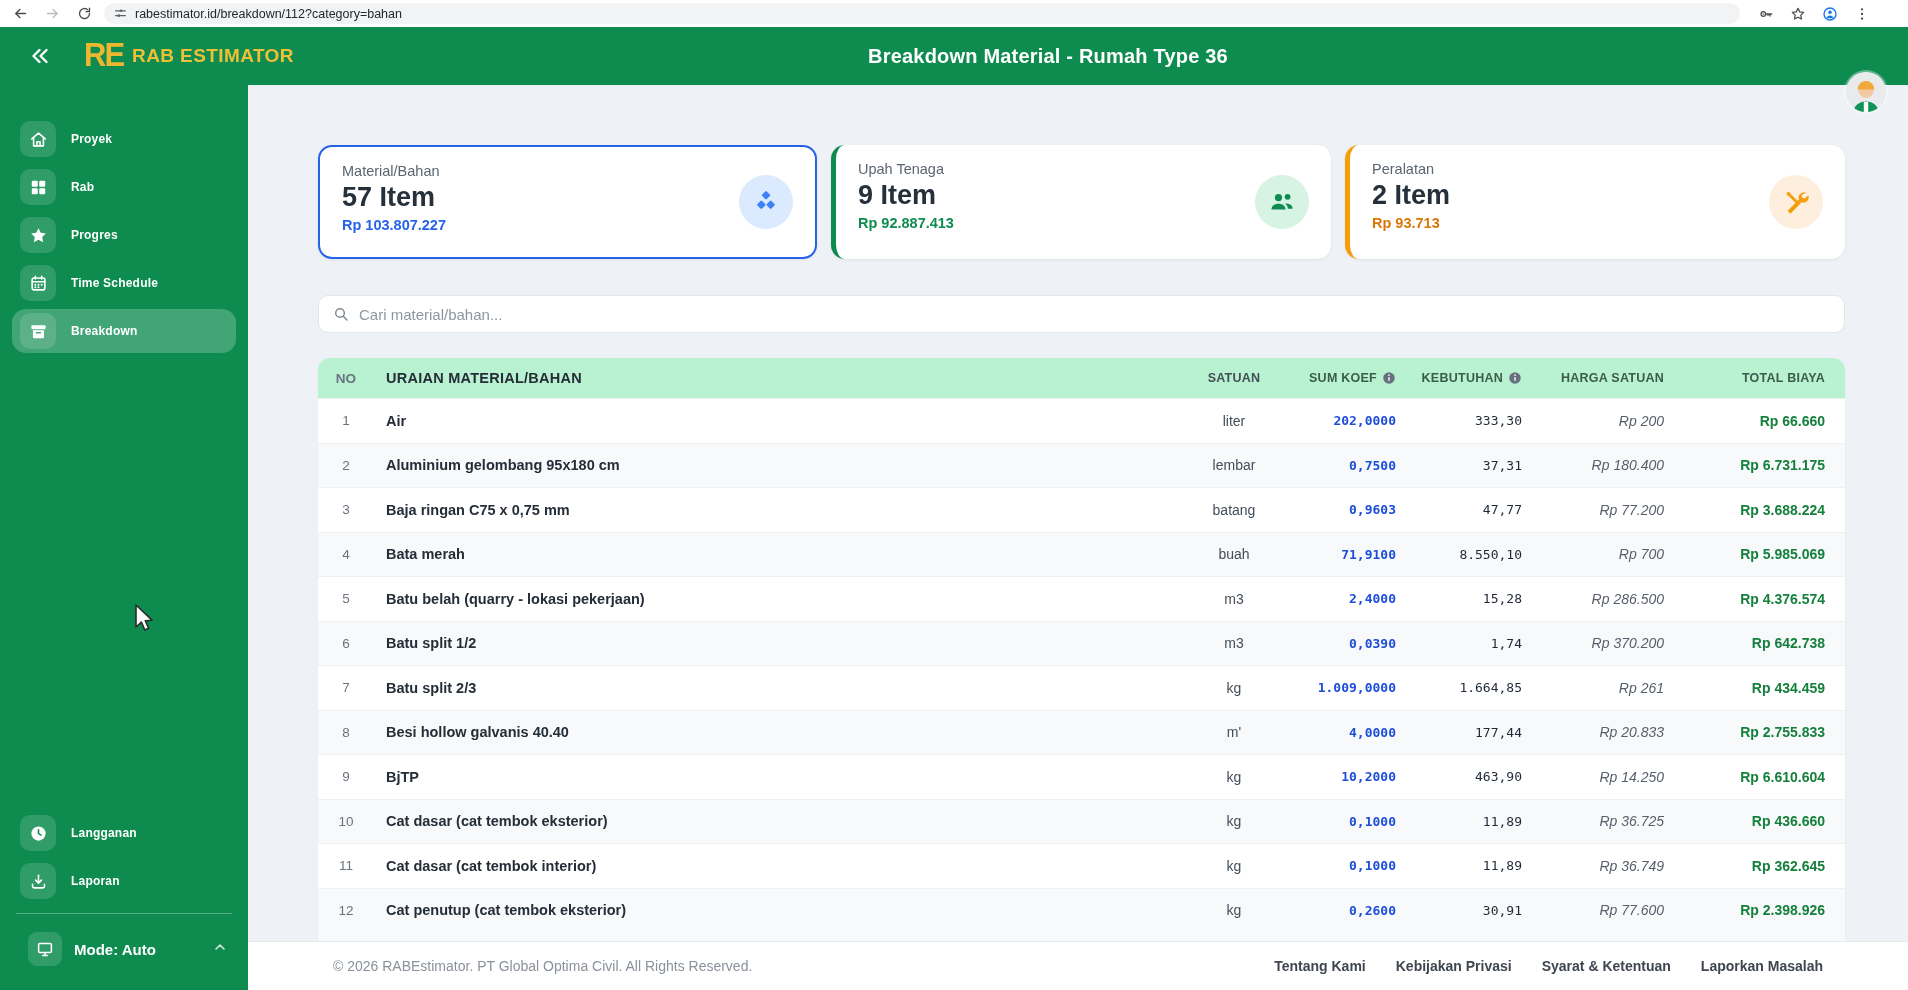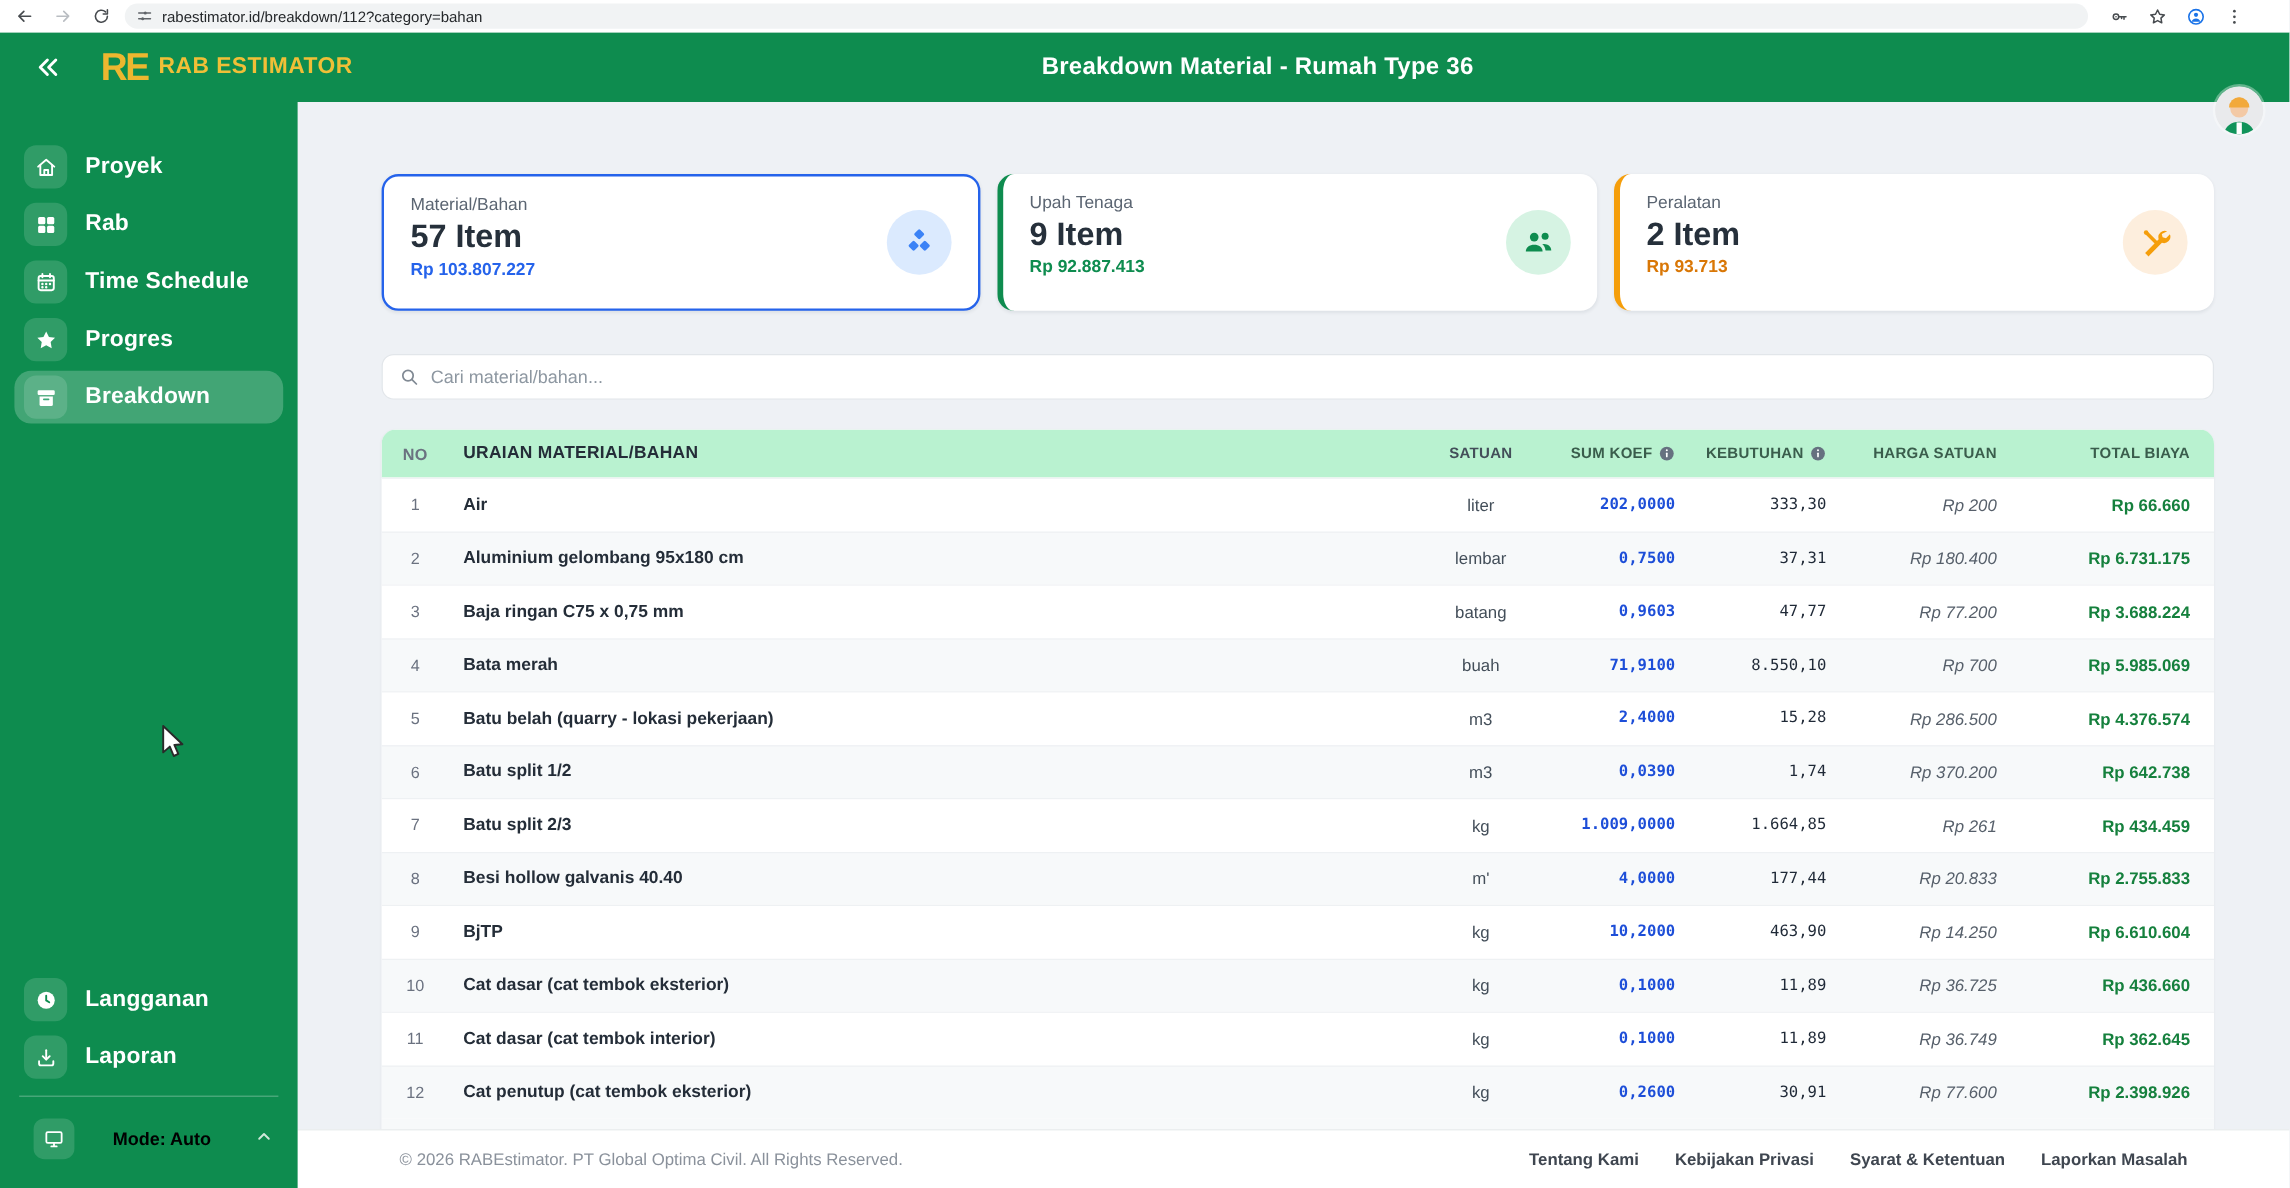--- a/index.html
+++ b/index.html
@@ -42,25 +42,25 @@
 
   
   .sidebar { position:absolute; top:85px; left:0; bottom:0; width:248px; background:#0e8c4f;
              display:flex; flex-direction:column; padding:32px 12px 18px; z-index:10; }
   .nav-item { display:flex; align-items:center; gap:15px; height:44px; margin-bottom:4px;
               padding:0 8px; border-radius:14px; color:#fff; cursor:default; }
   .nav-item.active { background:rgba(255,255,255,.22); }
   .nav-chip { width:36px; height:36px; border-radius:10px; background:rgba(255,255,255,.14);
               display:flex; align-items:center; justify-content:center; flex:0 0 auto; }
   .nav-chip svg { width:19px; height:19px; color:#fff; }
-  .nav-label { font-size:19px; font-weight:700; letter-spacing:.2px; }
+  .nav-label { font-size:12px; font-weight:700; letter-spacing:.2px; }
   .sidebar-bottom { margin-top:auto; }
   .side-divider { height:1px; background:rgba(255,255,255,.3); margin:10px 4px 12px; }
-  .mode-row { display:flex; align-items:center; gap:32px; height:46px; padding:0 8px 0 16px;
-              border-radius:14px; color:#000000; }
+  .mode-row { display:flex; align-items:center; gap:12px; height:46px; padding:0 8px 0 16px;
+              border-radius:14px; color:#ffffff; }
   .mode-chip { width:34px; height:34px; border-radius:9px; background:rgba(255,255,255,.14);
                display:flex; align-items:center; justify-content:center; }
   .mode-chip svg { width:18px; height:18px; }
   .mode-label { font-size:15px; font-weight:700; flex:1; }
   .mode-chevron svg { width:16px; height:16px; color:#d9ead f; color:#d7eadf; }
 
   
   .content { position:absolute; top:85px; left:248px; right:0; bottom:0; background:#eef1f5; }
 
   .cards { display:flex; gap:14px; margin:60px 63px 0 70px; height:114px; }
@@ -223,36 +223,36 @@
             <rect x="3.5" y="3.5" width="7.6" height="7.6" rx="1.6"></rect>
             <rect x="12.9" y="3.5" width="7.6" height="7.6" rx="1.6"></rect>
             <rect x="3.5" y="12.9" width="7.6" height="7.6" rx="1.6"></rect>
             <rect x="12.9" y="12.9" width="7.6" height="7.6" rx="1.6"></rect>
           </svg>
       </span>
       <span class="nav-label">Rab</span>
     </div>
     <div class="nav-item">
       <span class="nav-chip">
+        <svg viewBox="0 0 24 24" fill="currentColor">
+            <path d="M12 2.8l2.9 5.8 6.4.9-4.6 4.5 1.1 6.4-5.8-3-5.8 3 1.1-6.4-4.6-4.5 6.4-.9z"></path>
+          </svg>
+      </span>
+      <span class="nav-label">Progres</span>
+    </div>
+    <div class="nav-item">
+      <span class="nav-chip">
         <svg viewBox="0 0 24 24" fill="none" stroke="currentColor" stroke-width="2" stroke-linecap="round">
             <rect x="4" y="5" width="16" height="15" rx="2.2"></rect>
             <path d="M4 9.8h16"></path>
             <path d="M8 3v3.4M16 3v3.4"></path>
             <path d="M8 13.5h.01M12 13.5h.01M16 13.5h.01M8 16.8h.01M12 16.8h.01" stroke-width="2.6"></path>
           </svg>
       </span>
       <span class="nav-label">Time Schedule</span>
-    </div>
-    <div class="nav-item">
-      <span class="nav-chip">
-        <svg viewBox="0 0 24 24" fill="currentColor">
-            <path d="M12 2.8l2.9 5.8 6.4.9-4.6 4.5 1.1 6.4-5.8-3-5.8 3 1.1-6.4-4.6-4.5 6.4-.9z"></path>
-          </svg>
-      </span>
-      <span class="nav-label">Progres</span>
     </div>
     <div class="nav-item active">
       <span class="nav-chip">
         <svg viewBox="0 0 24 24" fill="currentColor">
             <rect x="3" y="4" width="18" height="5" rx="1.3"></rect>
             <path d="M5 10.5h14V19a1.6 1.6 0 0 1-1.6 1.6H6.6A1.6 1.6 0 0 1 5 19z"></path>
             <path d="M9.5 13.6h5" stroke="#3ea878" stroke-width="1.8" stroke-linecap="round"></path>
           </svg>
       </span>
       <span class="nav-label">Breakdown</span>

